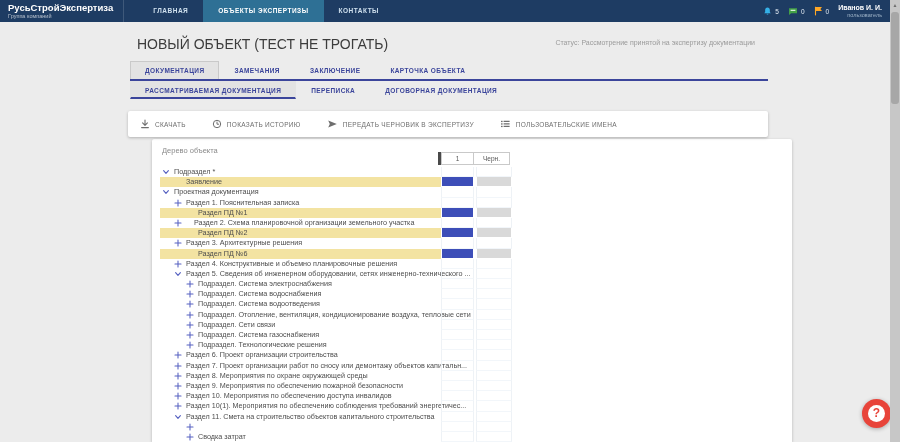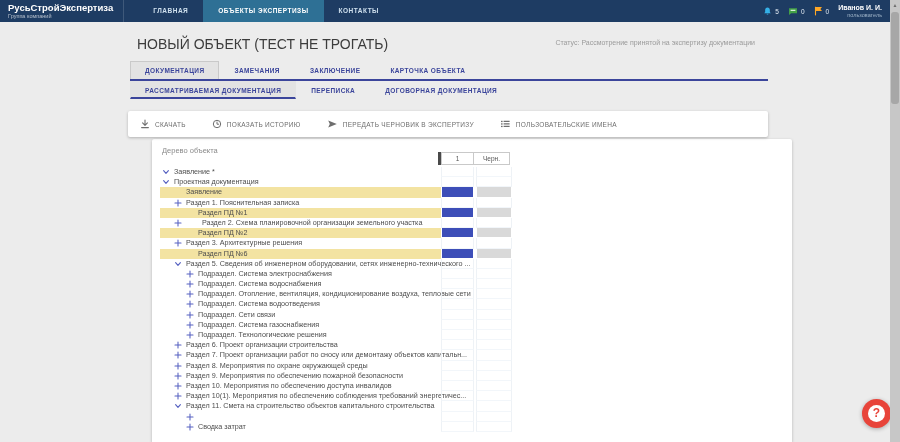--- a/index.html
+++ b/index.html
@@ -201,41 +201,41 @@
       <div class="col-cell c1">1</div>
       <div class="col-cell c2">Черн.</div>
     </div>
   <div class="tree-rows" id="tree-rows">
       <div class="tree-row">
         <span class="ticon" style="left:10px">
           <svg width="8" height="8" viewBox="0 0 10 10">
             <path d="M2 3.2L5 6.8 8 3.2" stroke="#5661c1" stroke-width="1.4" stroke-linecap="round" stroke-linejoin="round" fill="none"></path>
           </svg>
         </span>
-        <span class="row-label" style="left:22px">Заявление *</span>
-        <div class="cell c1"></div>
-        <div class="cell c2"></div>
-      </div>
-      <div class="tree-row">
-        <span class="ticon" style="left:10px">
-          <svg width="8" height="8" viewBox="0 0 10 10">
-            <path d="M2 3.2L5 6.8 8 3.2" stroke="#5661c1" stroke-width="1.4" stroke-linecap="round" stroke-linejoin="round" fill="none"></path>
-          </svg>
-        </span>
-        <span class="row-label" style="left:22px">Проектная документация</span>
+        <span class="row-label" style="left:22px">Подраздел *</span>
         <div class="cell c1"></div>
         <div class="cell c2"></div>
       </div>
       <div class="tree-row">
         <div class="row-hl"></div>
         <span class="row-label" style="left:34px">Заявление</span>
         <div class="cell c1 fill-blue"></div>
         <div class="cell c2 fill-gray"></div>
       </div>
       <div class="tree-row">
+        <span class="ticon" style="left:10px">
+          <svg width="8" height="8" viewBox="0 0 10 10">
+            <path d="M2 3.2L5 6.8 8 3.2" stroke="#5661c1" stroke-width="1.4" stroke-linecap="round" stroke-linejoin="round" fill="none"></path>
+          </svg>
+        </span>
+        <span class="row-label" style="left:22px">Проектная документация</span>
+        <div class="cell c1"></div>
+        <div class="cell c2"></div>
+      </div>
+      <div class="tree-row">
         <span class="ticon" style="left:22px">
           <svg width="8" height="8" viewBox="0 0 10 10">
             <path d="M5 1.2v7.6M1.2 5h7.6" stroke="#5661c1" stroke-width="1.3" stroke-linecap="round"></path>
           </svg>
         </span>
         <span class="row-label" style="left:34px">Раздел 1. Пояснительная записка</span>
         <div class="cell c1"></div>
         <div class="cell c2"></div>
       </div>
       <div class="tree-row">
@@ -243,21 +243,21 @@
         <span class="row-label" style="left:46px">Раздел ПД №1</span>
         <div class="cell c1 fill-blue"></div>
         <div class="cell c2 fill-gray"></div>
       </div>
       <div class="tree-row">
         <span class="ticon" style="left:22px">
           <svg width="8" height="8" viewBox="0 0 10 10">
             <path d="M5 1.2v7.6M1.2 5h7.6" stroke="#5661c1" stroke-width="1.3" stroke-linecap="round"></path>
           </svg>
         </span>
-        <span class="row-label" style="left:50px">Раздел 2. Схема планировочной организации земельного участка</span>
+        <span class="row-label" style="left:42px">Раздел 2. Схема планировочной организации земельного участка</span>
         <div class="cell c1"></div>
         <div class="cell c2"></div>
       </div>
       <div class="tree-row">
         <div class="row-hl"></div>
         <span class="row-label" style="left:46px">Раздел ПД №2</span>
         <div class="cell c1 fill-blue"></div>
         <div class="cell c2 fill-gray"></div>
       </div>
       <div class="tree-row">
@@ -272,20 +272,30 @@
       </div>
       <div class="tree-row">
         <div class="row-hl"></div>
         <span class="row-label" style="left:46px">Раздел ПД №6</span>
         <div class="cell c1 fill-blue"></div>
         <div class="cell c2 fill-gray"></div>
       </div>
       <div class="tree-row">
         <span class="ticon" style="left:22px">
           <svg width="8" height="8" viewBox="0 0 10 10">
+            <path d="M5 1.2v7.6M1.2 5h7.6" stroke="#5661c1" stroke-width="1.3" stroke-linecap="round"></path>
+          </svg>
+        </span>
+        <span class="row-label" style="left:34px">Раздел 4. Конструктивные и объемно планировочные решения</span>
+        <div class="cell c1"></div>
+        <div class="cell c2"></div>
+      </div>
+      <div class="tree-row">
+        <span class="ticon" style="left:22px">
+          <svg width="8" height="8" viewBox="0 0 10 10">
             <path d="M2 3.2L5 6.8 8 3.2" stroke="#5661c1" stroke-width="1.4" stroke-linecap="round" stroke-linejoin="round" fill="none"></path>
           </svg>
         </span>
         <span class="row-label" style="left:34px">Раздел 5. Сведения об инженерном оборудовании, сетях инженерно-технического ...</span>
         <div class="cell c1"></div>
         <div class="cell c2"></div>
       </div>
       <div class="tree-row">
         <span class="ticon" style="left:34px">
           <svg width="8" height="8" viewBox="0 0 10 10">
@@ -305,31 +315,31 @@
         <span class="row-label" style="left:46px">Подраздел. Система водоснабжения</span>
         <div class="cell c1"></div>
         <div class="cell c2"></div>
       </div>
       <div class="tree-row">
         <span class="ticon" style="left:34px">
           <svg width="8" height="8" viewBox="0 0 10 10">
             <path d="M5 1.2v7.6M1.2 5h7.6" stroke="#5661c1" stroke-width="1.3" stroke-linecap="round"></path>
           </svg>
         </span>
+        <span class="row-label" style="left:46px">Подраздел. Система водоотведения</span>
+        <div class="cell c1"></div>
+        <div class="cell c2"></div>
+      </div>
+      <div class="tree-row">
+        <span class="ticon" style="left:34px">
+          <svg width="8" height="8" viewBox="0 0 10 10">
+            <path d="M5 1.2v7.6M1.2 5h7.6" stroke="#5661c1" stroke-width="1.3" stroke-linecap="round"></path>
+          </svg>
+        </span>
         <span class="row-label" style="left:46px">Подраздел. Отопление, вентиляция, кондиционирование воздуха, тепловые сети</span>
-        <div class="cell c1"></div>
-        <div class="cell c2"></div>
-      </div>
-      <div class="tree-row">
-        <span class="ticon" style="left:34px">
-          <svg width="8" height="8" viewBox="0 0 10 10">
-            <path d="M5 1.2v7.6M1.2 5h7.6" stroke="#5661c1" stroke-width="1.3" stroke-linecap="round"></path>
-          </svg>
-        </span>
-        <span class="row-label" style="left:46px">Подраздел. Система водоотведения</span>
         <div class="cell c1"></div>
         <div class="cell c2"></div>
       </div>
       <div class="tree-row">
         <span class="ticon" style="left:34px">
           <svg width="8" height="8" viewBox="0 0 10 10">
             <path d="M5 1.2v7.6M1.2 5h7.6" stroke="#5661c1" stroke-width="1.3" stroke-linecap="round"></path>
           </svg>
         </span>
         <span class="row-label" style="left:46px">Подраздел. Сети связи</span>

